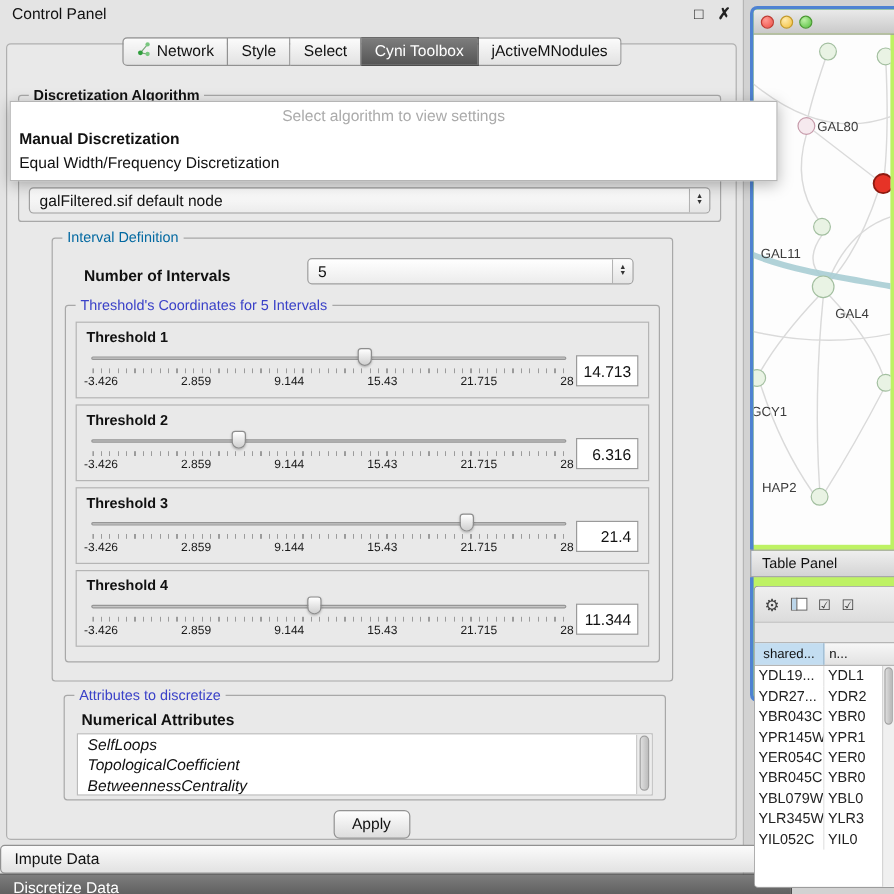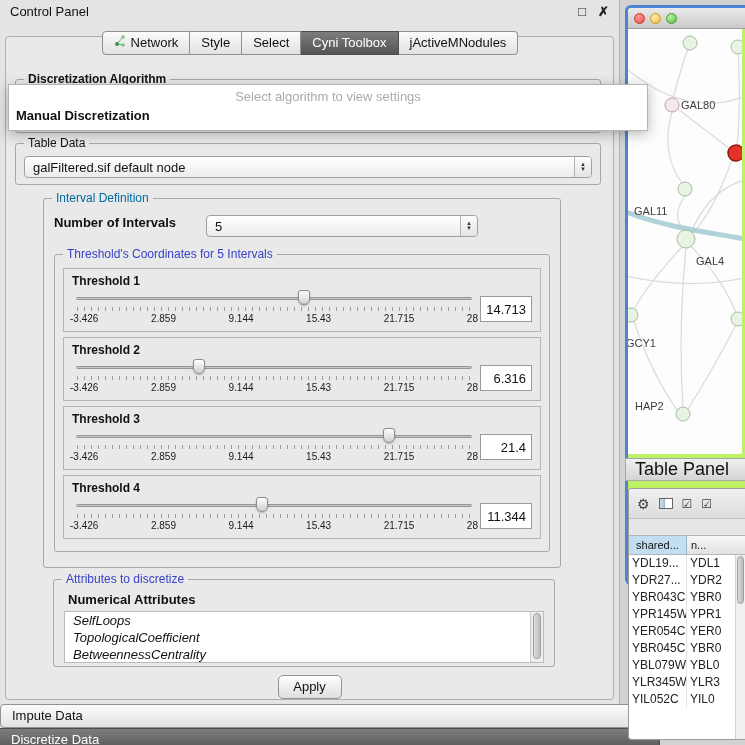--- a/index.html
+++ b/index.html
@@ -34,21 +34,21 @@
 
   .algo-group { margin:42px 12px 0 9px; height:54px; padding:14px 8px 0; }
   .algo-popup { position:absolute; left:8px; top:84px; width:640px; background:#fff; border:1px solid #b5b5b5; box-shadow:0 3px 12px rgba(0,0,0,.28); z-index:50; padding-bottom:4px; }
   .algo-hint { color:#ababab; text-align:center; font-size:13px; padding:4px 0 2px; }
   .algo-item { font-size:13px; padding:2px 7px; line-height:16px; }
   .algo-item.bold { font-weight:bold; }
 
   .td-group { margin:10px 12px 0 9px; height:42px; padding:12px 8px 0; }
 
   .int-group { margin:13px 52px 0 37px; height:370px; padding:16px 10px 0; }
-  .numint-row { display:flex; align-items:flex-start; margin-left:0; }
+  .numint-row { display:flex; align-items:flex-end; margin-left:16px;gap:34px; }
   .numint-label { font-weight:bold; font-size:13px; width:152px; }
   .numint-combo { width:272px; }
 
   .thr-group { margin-top:17px; border:1px solid #a8a8a8; border-radius:3px; position:relative; padding:13px 5px 3px; height:298px; }
   .thrbox { border:1px solid #b5b5b5; margin:0 3px 5px; padding:5px 8px 1px; height:64px; }
   .thrlabel { font-weight:bold; font-size:12px; }
   .thrrow { display:flex; align-items:center; height:42px; }
   .slider { position:relative; flex:1; height:42px; margin:0 8px 0 4px; }
   .track { position:absolute; left:0; right:0; top:9px; height:3px; background:#c6c6c6; border:1px solid #969696; border-radius:2px; }
   .thumb { position:absolute; top:2px; margin-left:-6px; width:12px; height:15px; background:linear-gradient(#ffffff,#cfcfcf); border:1px solid #8d8d8d; border-radius:3px 3px 6px 6px; box-shadow:0 1px 2px rgba(0,0,0,.25); }
@@ -71,21 +71,21 @@
   
   .net-window { position:absolute; left:625px; top:5px; width:120px; height:580px; background:#bef264; border:3px solid #4e82d2; border-right:none; border-radius:6px 0 0 6px; overflow:hidden; }
   .net-titlebar { height:21px; background:linear-gradient(#eaeaea,#c9c9c9); border-bottom:1px solid #9e9e9e; display:flex; align-items:center; padding-left:6px; gap:5px; }
   .light { width:11px; height:11px; border-radius:50%; }
   .light.red { background:radial-gradient(circle at 35% 30%, #ff9a94, #ee4d44); border:1px solid #bf3b33; }
   .light.yellow { background:radial-gradient(circle at 35% 30%, #ffeaad, #f3bf38); border:1px solid #c49b2c; }
   .light.green { background:radial-gradient(circle at 35% 30%, #bdf0a6, #53bf3c); border:1px solid #4b9a33; }
   .net-canvas { display:block; background:#fdfdfd; }
 
   
-  .tp-titlebar { position:absolute; left:625px; top:458px; width:120px; height:23px; background:linear-gradient(#efefef,#d4d4d4); border:1px solid #a8a8a8; border-right:none; font-size:18px; line-height:21px; padding-left:9px; }
+  .tp-titlebar { position:absolute; left:625px; top:458px; width:120px; height:23px; background:linear-gradient(#efefef,#d4d4d4); border:1px solid #a8a8a8; border-right:none; font-size:12px; line-height:21px; padding-left:9px; }
   .table-window { position:absolute; left:628px; top:488px; width:117px; height:252px; background:#e6e6e6; border:1px solid #9c9c9c; border-right:none; border-radius:4px 0 0 4px; overflow:hidden; }
   .t-toolbar { height:30px; display:flex; align-items:center; gap:9px; padding:0 8px; border-bottom:1px solid #c2c2c2; background:linear-gradient(#f0f0f0,#dcdcdc); }
   .t-icon { font-size:14px; color:#3d3d3d; line-height:1; }
   .t-spacer { height:16px; }
   .t-header { display:flex; height:20px; border-top:1px solid #b5b5b5; border-bottom:1px solid #b5b5b5; background:linear-gradient(#f7f7f7,#e2e2e2); font-size:11px; }
   .t-h1 { width:58px; background:#c3ddf1; border-right:1px solid #9cb8cf; display:flex; align-items:center; justify-content:center; }
   .t-h2 { flex:1; display:flex; align-items:center; padding-left:4px; }
   .t-body { position:relative; background:#fff; height:185px; }
   .trow { display:flex; height:17px; font-size:12px; color:#222; }
   .tc1 { width:58px; padding-left:3px; border-right:1px solid #e3e3e3; line-height:17px; overflow:hidden; }
@@ -259,20 +259,21 @@
     </div>
 
     <div class="apply-row">
       <span class="apply-btn">Apply</span>
     </div>
   </div>
 
   <div class="algo-popup">
     <div class="algo-hint">Select algorithm to view settings</div>
     <div class="algo-item bold">Manual Discretization</div>
+    <div class="algo-item">Equal Width/Frequency Discretization</div>
   </div>
 
   <div class="bottom-tabbar">
     <div class="tab">
         <span>Impute Data</span>
       </div>
     <div class="tab sel">
         <span>Discretize Data</span>
       </div>
     <div class="tab">

